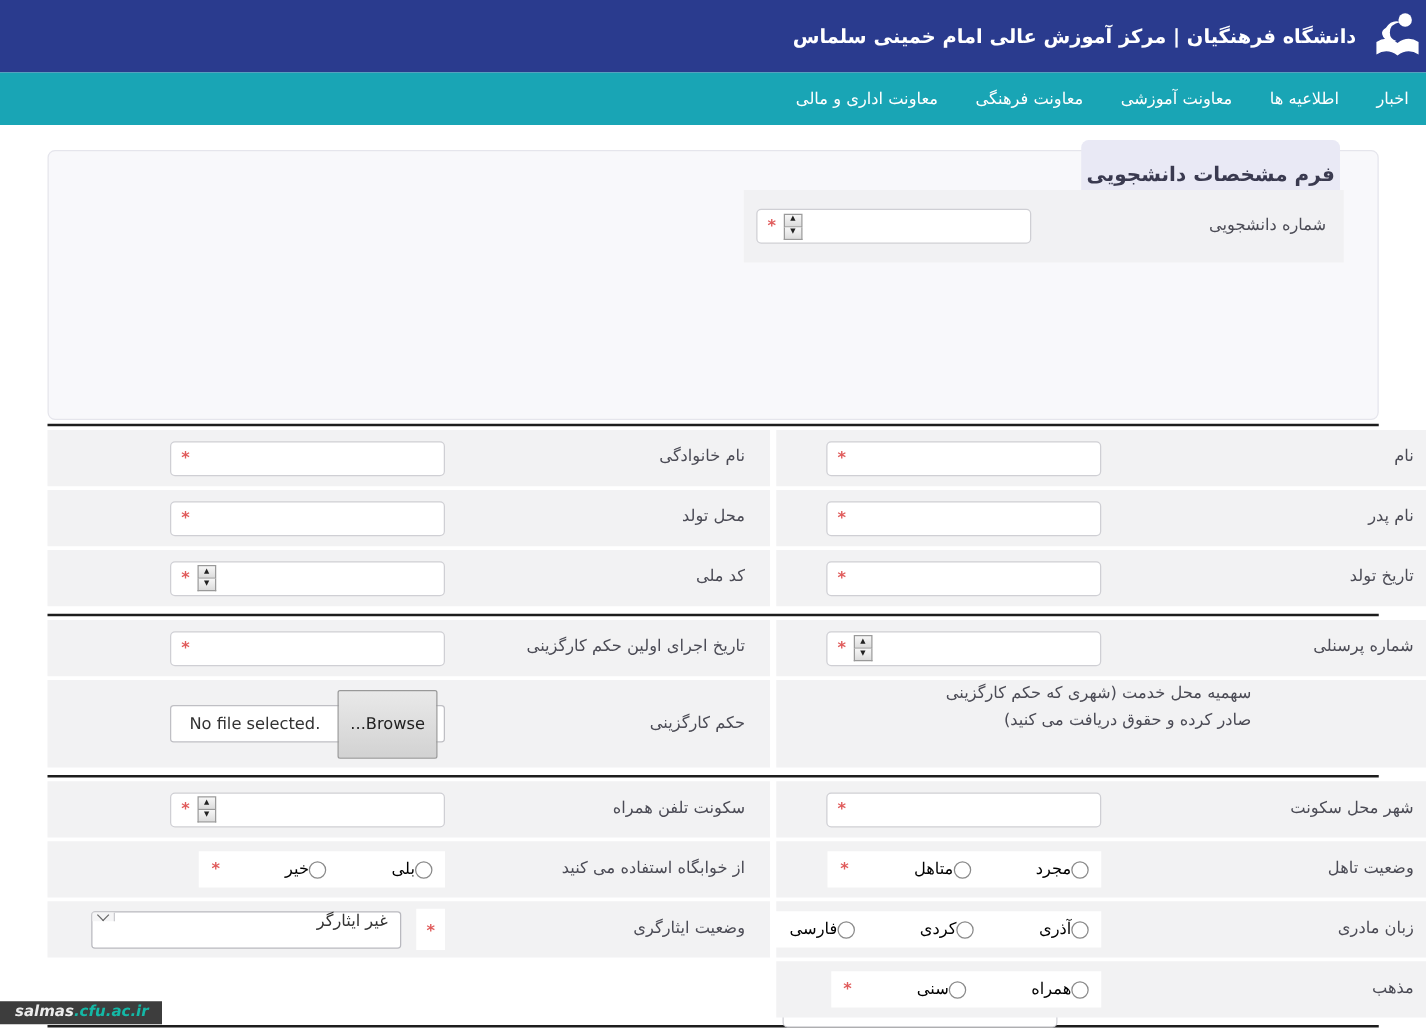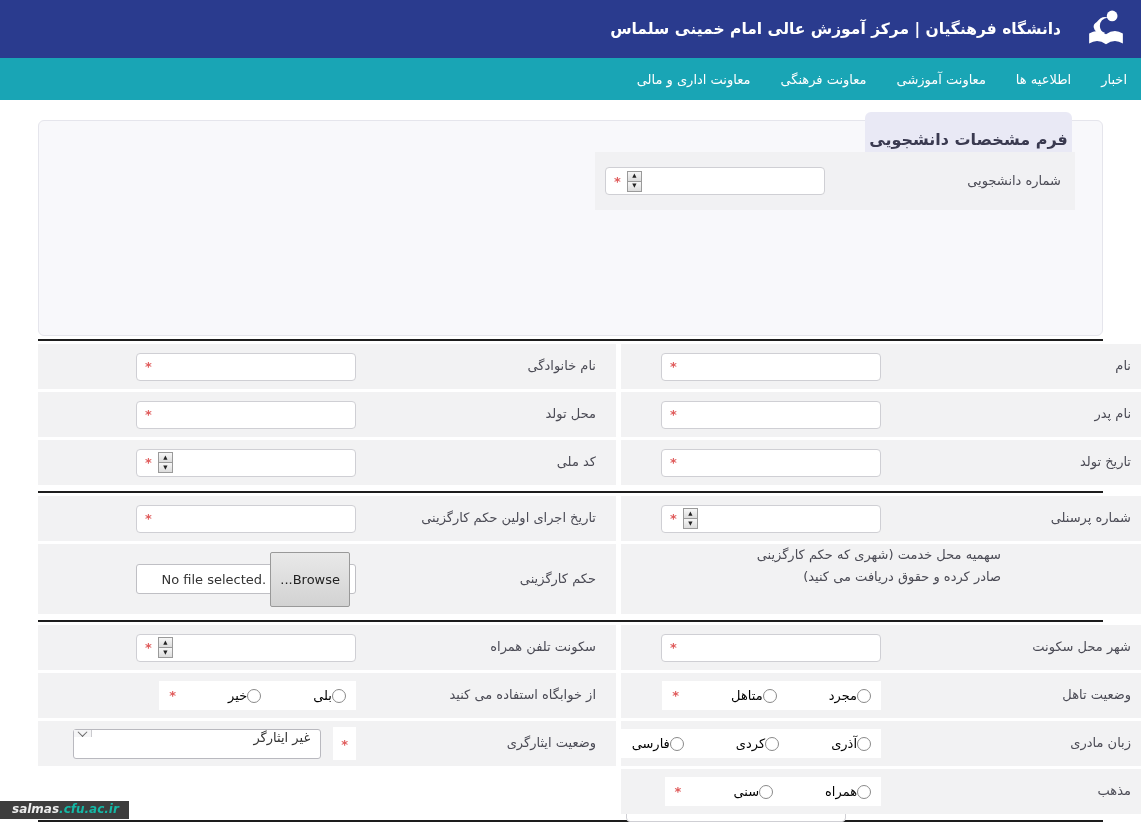--- a/index.html
+++ b/index.html
@@ -5,22 +5,22 @@
   * { box-sizing: border-box; margin: 0; padding: 0; }
   html, body {
     width: 1141px; height: 827px; overflow: hidden;
     background: #ffffff;
     font-family: "DejaVu Sans", sans-serif;
     direction: rtl;
   }
   
   .header {
     height: 58px; background: #2a3b8e;
-    display: flex; align-items: center; gap: 22px;
-    padding: 0 12px;
+    display: flex; align-items: center; gap: 10px;
+    padding: 0 0;
   }
   .logo svg { display: block; }
   .header-title { color: #ffffff; font-weight: bold; font-size: 15.5px; letter-spacing: 0; }
   
   .nav {
     height: 42px; background: #19a5b5;
     display: flex; align-items: center; gap: 30px;
     padding: 0 14px;
   }
   .nav-item { color: #ffffff; font-size: 13px; cursor: pointer; white-space: nowrap; }
@@ -106,21 +106,21 @@
     display: flex; align-items: center; justify-content: center;
   }
   .chev { width: 7px; height: 7px; border-left: 1.5px solid #666; border-bottom: 1.5px solid #666;
           transform: rotate(-45deg) translate(1px,-1px); }
   .req-patch { background: #ffffff; padding: 7px 8px; margin-left: 12px; }
   
   .filebox {
     width: 220px; height: 30px;
     background: #ffffff; border: 1px solid #bfbfc4; border-radius: 3px;
     direction: ltr; display: flex; align-items: center; justify-content: flex-end;
-    gap: 4px; padding: 0 5px;
+    gap: 14px; padding: 0 5px;
   }
   .file-text { font-size: 13px; color: #333; }
   .browse {
     direction: rtl;
     background: linear-gradient(#e9e9e9, #d2d2d2);
     border: 1px solid #999; border-radius: 2px;
     font-size: 13px; color: #222; padding: 19px 9px;
     font-family: "DejaVu Sans", sans-serif;
     cursor: pointer;
   }

